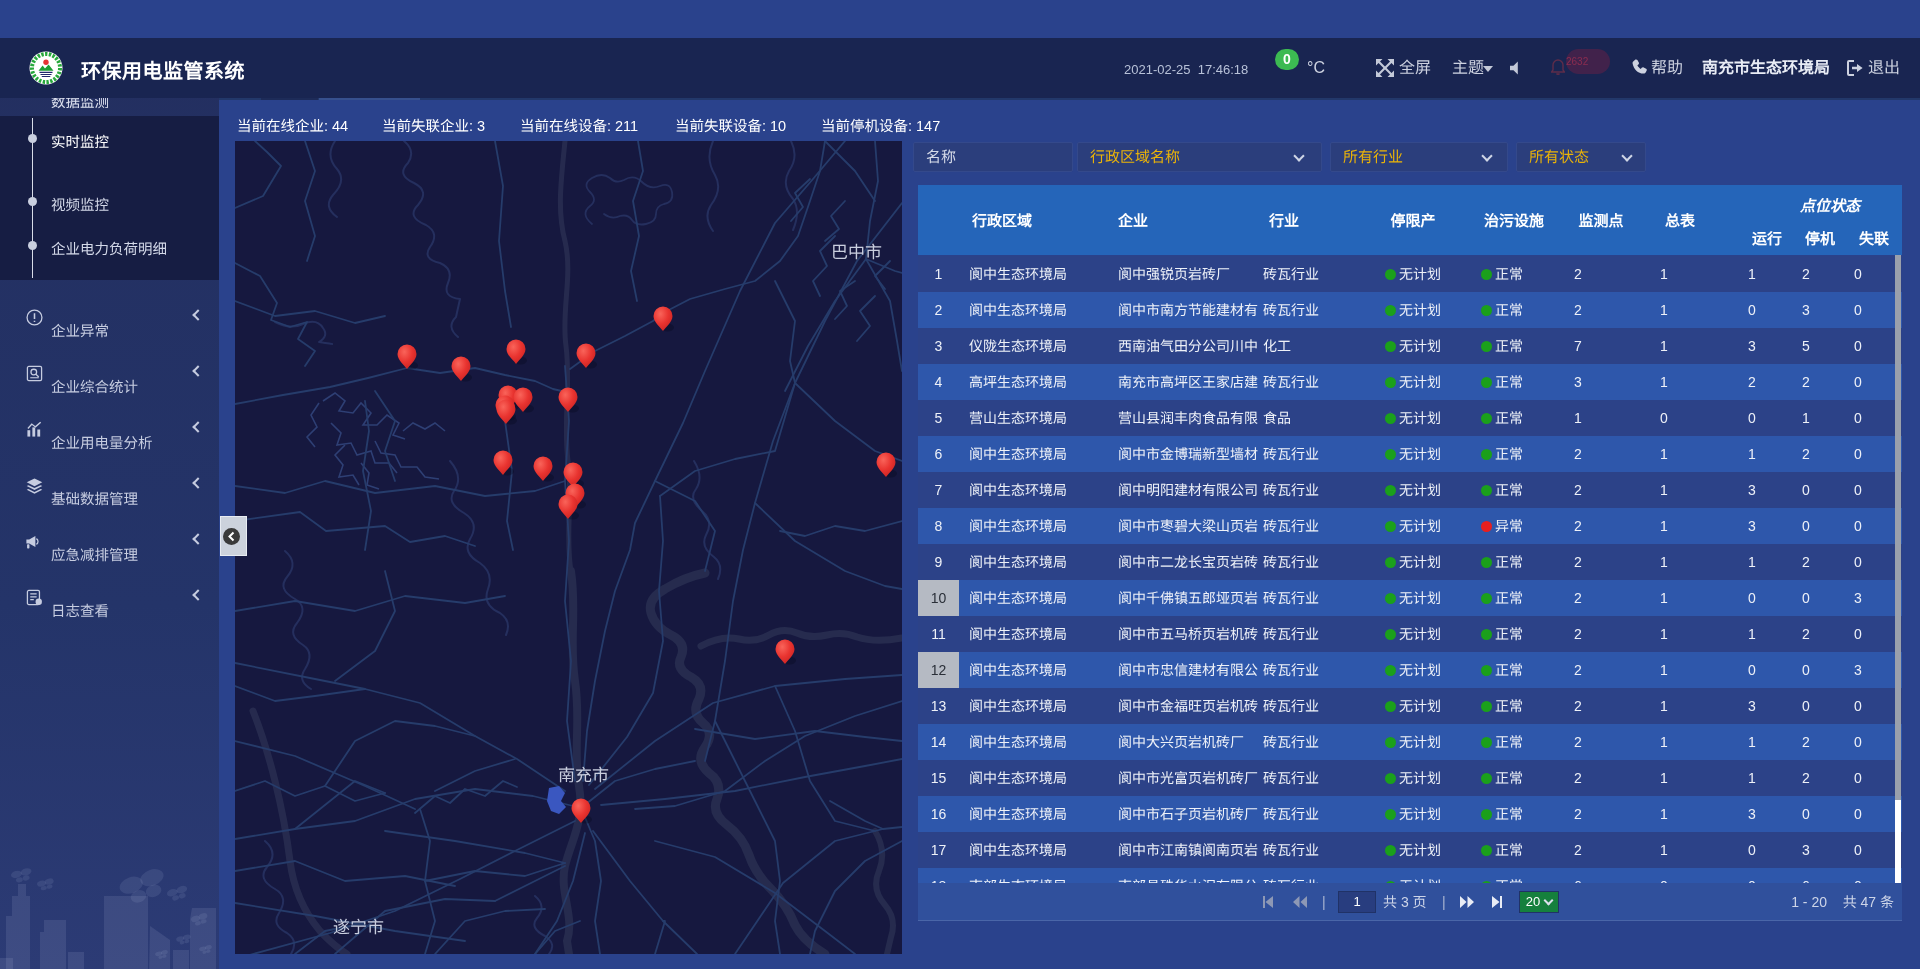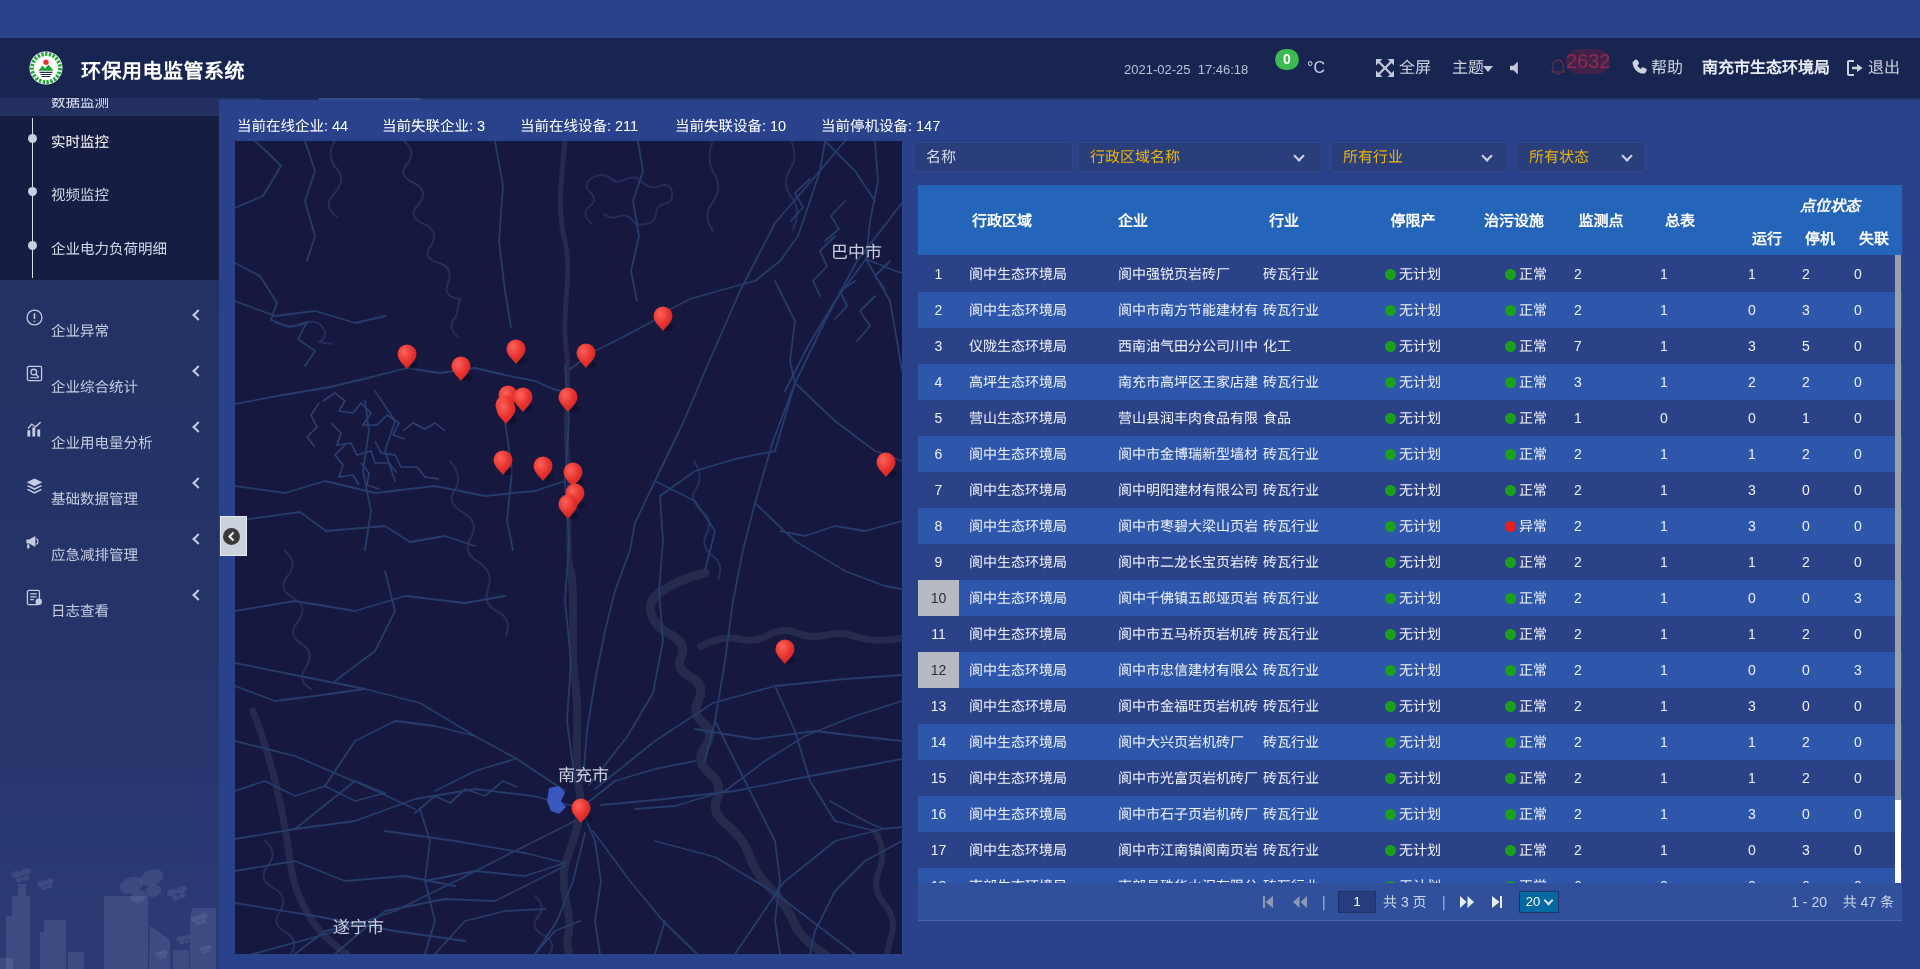--- a/index.html
+++ b/index.html
@@ -45,21 +45,21 @@
   #rows { position:absolute; left:0; top:115px; width:984px; height:627px; overflow:hidden; }
   .r { position:relative; height:36px; width:984px; background:#2c4288; }
   .r.e { background:#2e57ab; }
   .c { position:absolute; top:0; height:36px; line-height:36px; color:#eef1f8; font-size:14px; white-space:nowrap; }
   .c0 { left:0; width:41px; text-align:center; }
   .c0.g { background:#b5bac3; color:#2a2f38; }
   .c1 { left:51px; }
   .c2 { left:200px; width:141px; overflow:hidden; }
   .c3 { left:345px; }
   .c4 { left:450px; width:90px; text-align:center; }
-  .c5 { left:539px; width:90px; text-align:right; }
+  .c5 { left:539px; width:90px; text-align:center; }
   .c6 { left:630px; width:60px; text-align:center; }
   .c7 { left:716px; width:60px; text-align:center; }
   .c8 { left:804px; width:60px; text-align:center; }
   .c9 { left:858px; width:60px; text-align:center; }
   .c10 { left:910px; width:60px; text-align:center; }
   .dot { display:inline-block; width:11px; height:11px; border-radius:50%; vertical-align:-1px; margin-right:3px; }
   .gn { background:#1ba01b; }
   .rd { background:#e81f1f; }
 
   #sbar { position:absolute; left:977px; top:114px; width:6px; height:628px; background:#9aa0ac; }
@@ -93,21 +93,21 @@
   <div class="hitem" style="left:1399px">全屏</div>
   <div class="hitem" style="left:1452px">主题</div>
   <div class="abs" style="left:1483px;top:28px;width:0;height:0;border:5px solid transparent;border-top:6px solid #c3c9d8"></div>
   <svg class="abs" style="left:1510px;top:23px" width="13" height="14" viewBox="0 0 15 15" fill="#c3c9d8">
     <path d="M0 5 h4 L9 0 V15 L4 10 H0 Z"></path>
   </svg>
   <svg class="abs" style="left:1551px;top:20px" width="14" height="17" viewBox="0 0 14 17" fill="none" stroke="#5e2d4a" stroke-width="1.4">
     <path d="M2 12 V7 a5 5 0 0 1 10 0 v5 l1.5 2 H0.5 Z"></path>
     <path d="M5.5 15.5 a1.8 1.8 0 0 0 3 0"></path>
   </svg>
-  <div class="abs" style="left:1566px;top:11px;width:44px;height:25px;border-radius:13px;background:rgba(122,32,66,0.42);color:#8c2c50;font-size:20px;text-align:center;line-height:25px">2632</div>
+  <div class="abs" style="left:1566px;top:11px;width:44px;height:25px;border-radius:13px;background:rgba(122,32,66,0.42);color:#8c2c50;font-size:10px;text-align:left;line-height:25px">2632</div>
   <svg class="abs" style="left:1632px;top:21px" width="16" height="16" viewBox="0 0 16 16" fill="#cdd2e0">
     <path d="M3.4 0.6 C4.2 0.2 5 0.4 5.4 1.1 L6.8 3.5 c0.4 0.7 0.2 1.5-0.4 2l-1 0.8 c0.7 1.6 1.9 2.8 3.4 3.6 l0.9-1.1 c0.5-0.6 1.3-0.8 2-0.4 l2.4 1.4 c0.7 0.4 0.9 1.2 0.5 2 l-0.8 1.5 c-0.5 0.9-1.5 1.4-2.5 1.2 C6.1 14.5 1.6 10 0.6 4.4 0.4 3.4 0.9 2.4 1.8 1.9 Z"></path>
   </svg>
   <div class="hitem" style="left:1651px">帮助</div>
   <div class="hitem" style="left:1702px;font-weight:bold;color:#e8ecf5;font-size:16px">南充市生态环境局</div>
   <div class="abs" style="left:1815px;top:28px;width:0;height:0;border:5px solid transparent;border-top:6px solid #c3c9d8"></div>
   <svg class="abs" style="left:1847px;top:22px" width="16" height="16" viewBox="0 0 16 16" fill="#cdd2e0">
     <path d="M0 2 a2 2 0 0 1 2-2 h5 v2 H2 v12 h5 v2 H2 a2 2 0 0 1-2-2 Z"></path>
     <path d="M10 4 L15.6 8 L10 12 V9.2 H5 V6.8 h5 Z"></path>
   </svg>
@@ -122,21 +122,21 @@
     </svg>
     <div class="txt" style="color:#dfe3f0">数据监测</div>
     <div class="chev" style="border-right:2px solid #c6cce0;border-bottom:2px solid #c6cce0;transform:rotate(45deg);top:22px"></div>
   </div>
   <div id="submenu">
     <div class="line"></div>
     <div class="smi" style="top:0">
         <div class="dot" style="top:18px"></div>
         <div class="txt" style="line-height:52px;color:#fff">实时监控</div>
       </div>
-    <div class="smi" style="top:54px">
+    <div class="smi" style="top:64px">
         <div class="dot" style="top:17px"></div>
         <div class="txt" style="line-height:50px">视频监控</div>
       </div>
     <div class="smi" style="top:108px">
         <div class="dot" style="top:17px"></div>
         <div class="txt" style="line-height:50px">企业电力负荷明细</div>
       </div>
   </div>
   <div style="height:9px"></div>
   <div class="mi">
@@ -764,17 +764,17 @@
     <div class="pgi" style="left:404px;color:#aab6d2">|</div>
     <div class="abs" style="left:420px;top:8px;width:38px;height:22px;background:#283d7f;border:1px solid #203267;color:#fff;font-size:13px;text-align:center;line-height:20px">1</div>
     <div class="pgi" style="left:465px">共 3 页</div>
     <div class="pgi" style="left:524px;color:#aab6d2">|</div>
     <svg class="abs" style="left:542px;top:13px" width="14" height="12" viewBox="0 0 14 12" fill="#e8ecf5">
         <path d="M0 0 L6.5 6 L0 12 Z M7.5 0 L14 6 L7.5 12 Z"></path>
       </svg>
     <svg class="abs" style="left:574px;top:13px" width="12" height="12" viewBox="0 0 12 12" fill="#e8ecf5">
         <path d="M0 0 L7.5 6 L0 12 Z M8 0 h2 v12 h-2 Z"></path>
       </svg>
-    <div class="abs" style="left:601px;top:8px;width:40px;height:22px;background:#0369a1;border:1px solid #203267;color:#fff;font-size:13px;text-align:center;line-height:20px">20<span style="display:inline-block;margin-left:5px;width:7px;height:7px;border-right:2px solid #dbe0ec;border-bottom:2px solid #dbe0ec;transform:rotate(45deg);vertical-align:2px"></span></div>
+    <div class="abs" style="left:601px;top:8px;width:40px;height:22px;background:#15803d;border:1px solid #203267;color:#fff;font-size:13px;text-align:center;line-height:20px">20<span style="display:inline-block;margin-left:5px;width:7px;height:7px;border-right:2px solid #dbe0ec;border-bottom:2px solid #dbe0ec;transform:rotate(45deg);vertical-align:2px"></span></div>
     <div class="pgi" style="right:75px">1 - 20</div>
     <div class="pgi" style="right:8px">共 47 条</div>
   </div>
 </div>
 
 </body></html>

